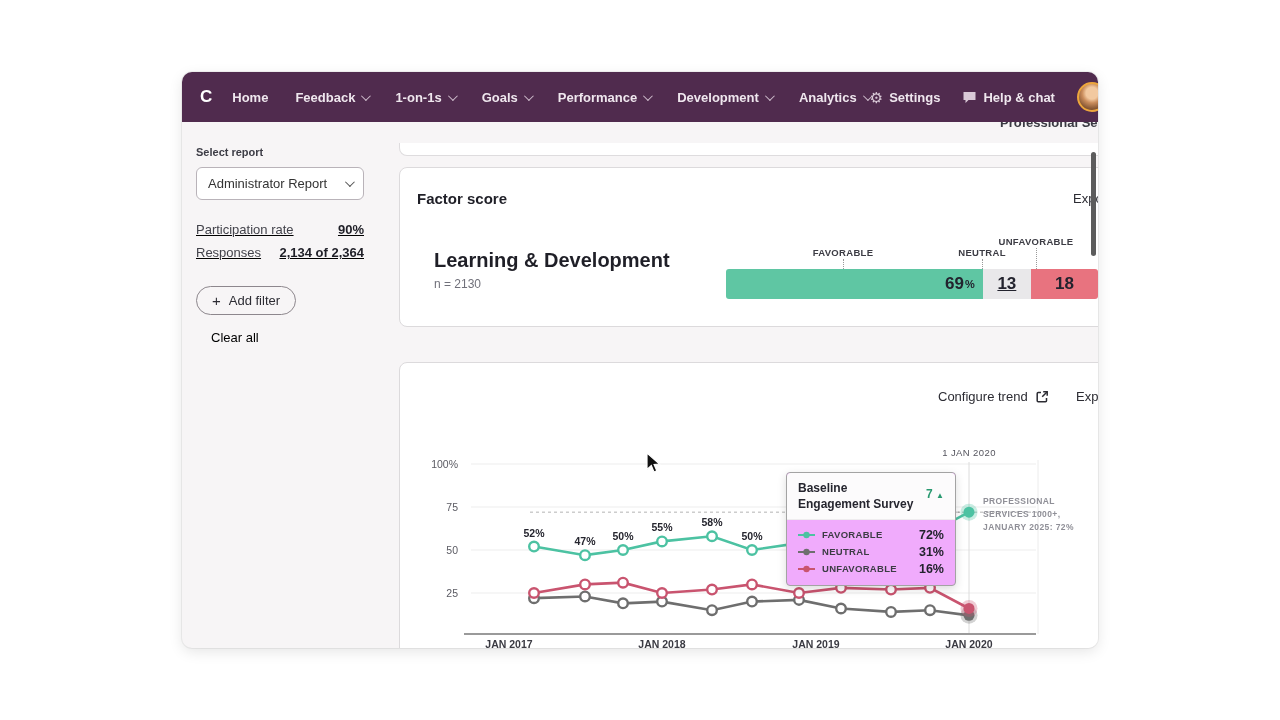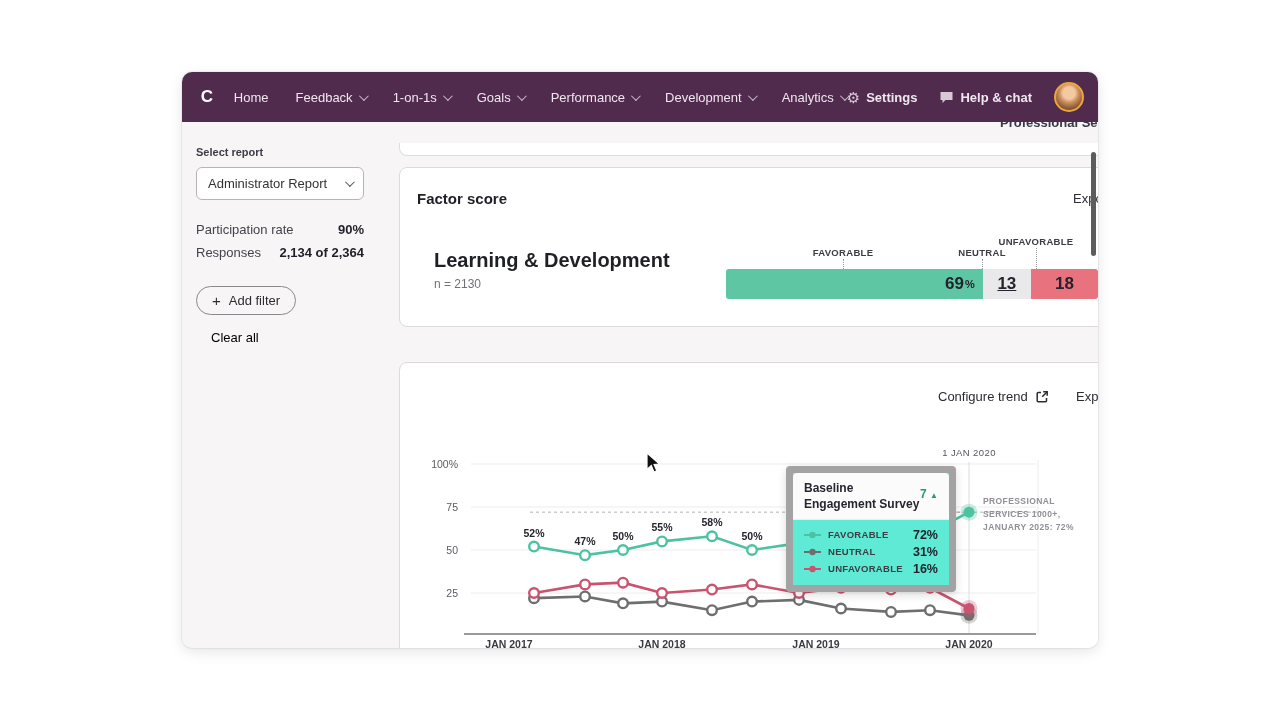--- a/index.html
+++ b/index.html
@@ -11,41 +11,41 @@
   .app-window { position:absolute; left:182px; top:72px; width:916px; height:576px;
     background:#f7f5f6; border-radius:10px; overflow:hidden;
     box-shadow:0 0 0 1px rgba(0,0,0,.05), 0 4px 14px rgba(0,0,0,.10); }
 
   
   .navbar { position:relative; z-index:3; height:50px; background:#502b4e; display:flex;
     align-items:center; padding:0 14px 0 18px; color:#efe7ee; font-size:13px; }
   .nav-logo { width:22px; height:22px; margin-right:20px; display:flex; align-items:center;
     justify-content:center; color:#ffffff; font-weight:700; font-size:17px; }
   .nav-items { display:flex; align-items:center; gap:27px; }
-  .nav-item { display:flex; align-items:center; gap:6px; font-weight:400; cursor:pointer; white-space:nowrap; }
+  .nav-item { display:flex; align-items:center; gap:6px; font-weight:700; cursor:pointer; white-space:nowrap; }
   .chev { width:7px; height:7px; border-right:1.6px solid #cdbccb; border-bottom:1.6px solid #cdbccb;
     transform:rotate(45deg) translateY(-2px); display:inline-block; }
   .nav-right { margin-left:auto; display:flex; align-items:center; gap:22px; }
   .nav-util { display:flex; align-items:center; gap:6px; font-weight:600; cursor:pointer; white-space:nowrap; }
   .gear-glyph { font-size:15px; line-height:1; color:#d9c9d7; }
   .avatar { width:30px; height:30px; border-radius:50%; border:2px solid #eda63c;
     background:radial-gradient(circle at 50% 35%, #f2c9a0 0 28%, #ca8d5c 46%, #8a5a36 72%, #53331d 100%); }
 
   
   .content { position:relative; display:flex; height:526px; }
 
   
   .sidebar { width:216px; flex:0 0 216px; padding:24px 14px 0 14px; }
   .side-label { font-size:11px; font-weight:700; color:#3d3d46; margin-bottom:9px; }
   .report-select { width:168px; height:33px; background:#fff; border:1px solid #b9b3b9; border-radius:6px;
     display:flex; align-items:center; justify-content:space-between; padding:0 11px; cursor:pointer; }
   .report-select span.val { font-size:13px; color:#333; }
   .select-chev { width:7px; height:7px; border-right:1.5px solid #555; border-bottom:1.5px solid #555;
     transform:rotate(45deg) translateY(-2px); }
-  .stat-row { width:168px; display:flex; justify-content:space-between; align-items:baseline; margin-top:0; }
+  .stat-row { width:168px; display:flex; justify-content:space-between; align-items:baseline; margin-top:0;text-decoration:underline; }
   .stat-row + .stat-row { margin-top:8px; }
   .stats { margin-top:22px; }
   .stat-label { font-size:13px; color:#43434b; }
   .stat-value { font-size:13px; font-weight:700; color:#1f1f27; }
   .add-filter-btn { margin-top:26px; display:inline-flex; align-items:center; gap:8px; padding:6px 15px;
     border:1px solid #8d878d; border-radius:16px; background:transparent; font-size:13px; color:#2c2c33;
     font-weight:400; cursor:pointer; font-family:inherit; }
   .plus-glyph { font-size:15px; line-height:1; color:#2c2c33; }
   .clear-all { margin-top:15px; margin-left:15px; font-size:13px; color:#000000; cursor:pointer; display:inline-block; }
 
@@ -82,22 +82,22 @@
   .seg-pct { font-size:11px; font-weight:700; margin-left:1px; }
 
   
   .chart-svg { position:absolute; left:30px; top:83px; }
   .tick-label { font-size:10.5px; fill:#5a5a62; }
   .xtick-label { font-size:10.5px; font-weight:700; fill:#3a3a42; }
   .marker-label { font-size:9.5px; fill:#55555e; letter-spacing:.4px; }
   .pt-label { font-size:10.5px; font-weight:700; fill:#26262f; }
 
   
-  .chart-tooltip { position:absolute; left:386px; top:103px; width:170px; background:#5eead4;
-    border:7px solid #a3a3a3; border-radius:4px; box-shadow:0 3px 10px rgba(0,0,0,.14); z-index:2; }
+  .chart-tooltip { position:absolute; left:386px; top:109px; width:170px; background:#f0abfc;
+    border:1px solid #a3a3a3; border-radius:4px; box-shadow:0 3px 10px rgba(0,0,0,.14); z-index:2; }
   .tt-head { display:flex; justify-content:space-between; align-items:flex-start; padding:8px 11px 7px 11px;
     border-bottom:1px solid #eeecee; background:#fcfbfc; border-radius:4px 4px 0 0; }
   .tt-title { font-size:12px; font-weight:700; color:#26262f; line-height:1.3; width:118px; }
   .tt-delta { font-size:12px; font-weight:700; color:#2a9a71; white-space:nowrap; margin-top:6px; }
   .tt-delta .tri { font-size:8px; }
   .tt-body { padding:6px 11px 8px 11px; }
   .tt-row { display:flex; align-items:center; height:17px; }
   .tt-icon { width:17px; height:8px; margin-right:7px; flex:0 0 17px; }
   .tt-label { font-size:9.5px; font-weight:700; color:#3c3c44; letter-spacing:.3px; flex:1; }
   .tt-value { font-size:12.5px; font-weight:700; color:#23232e; }

